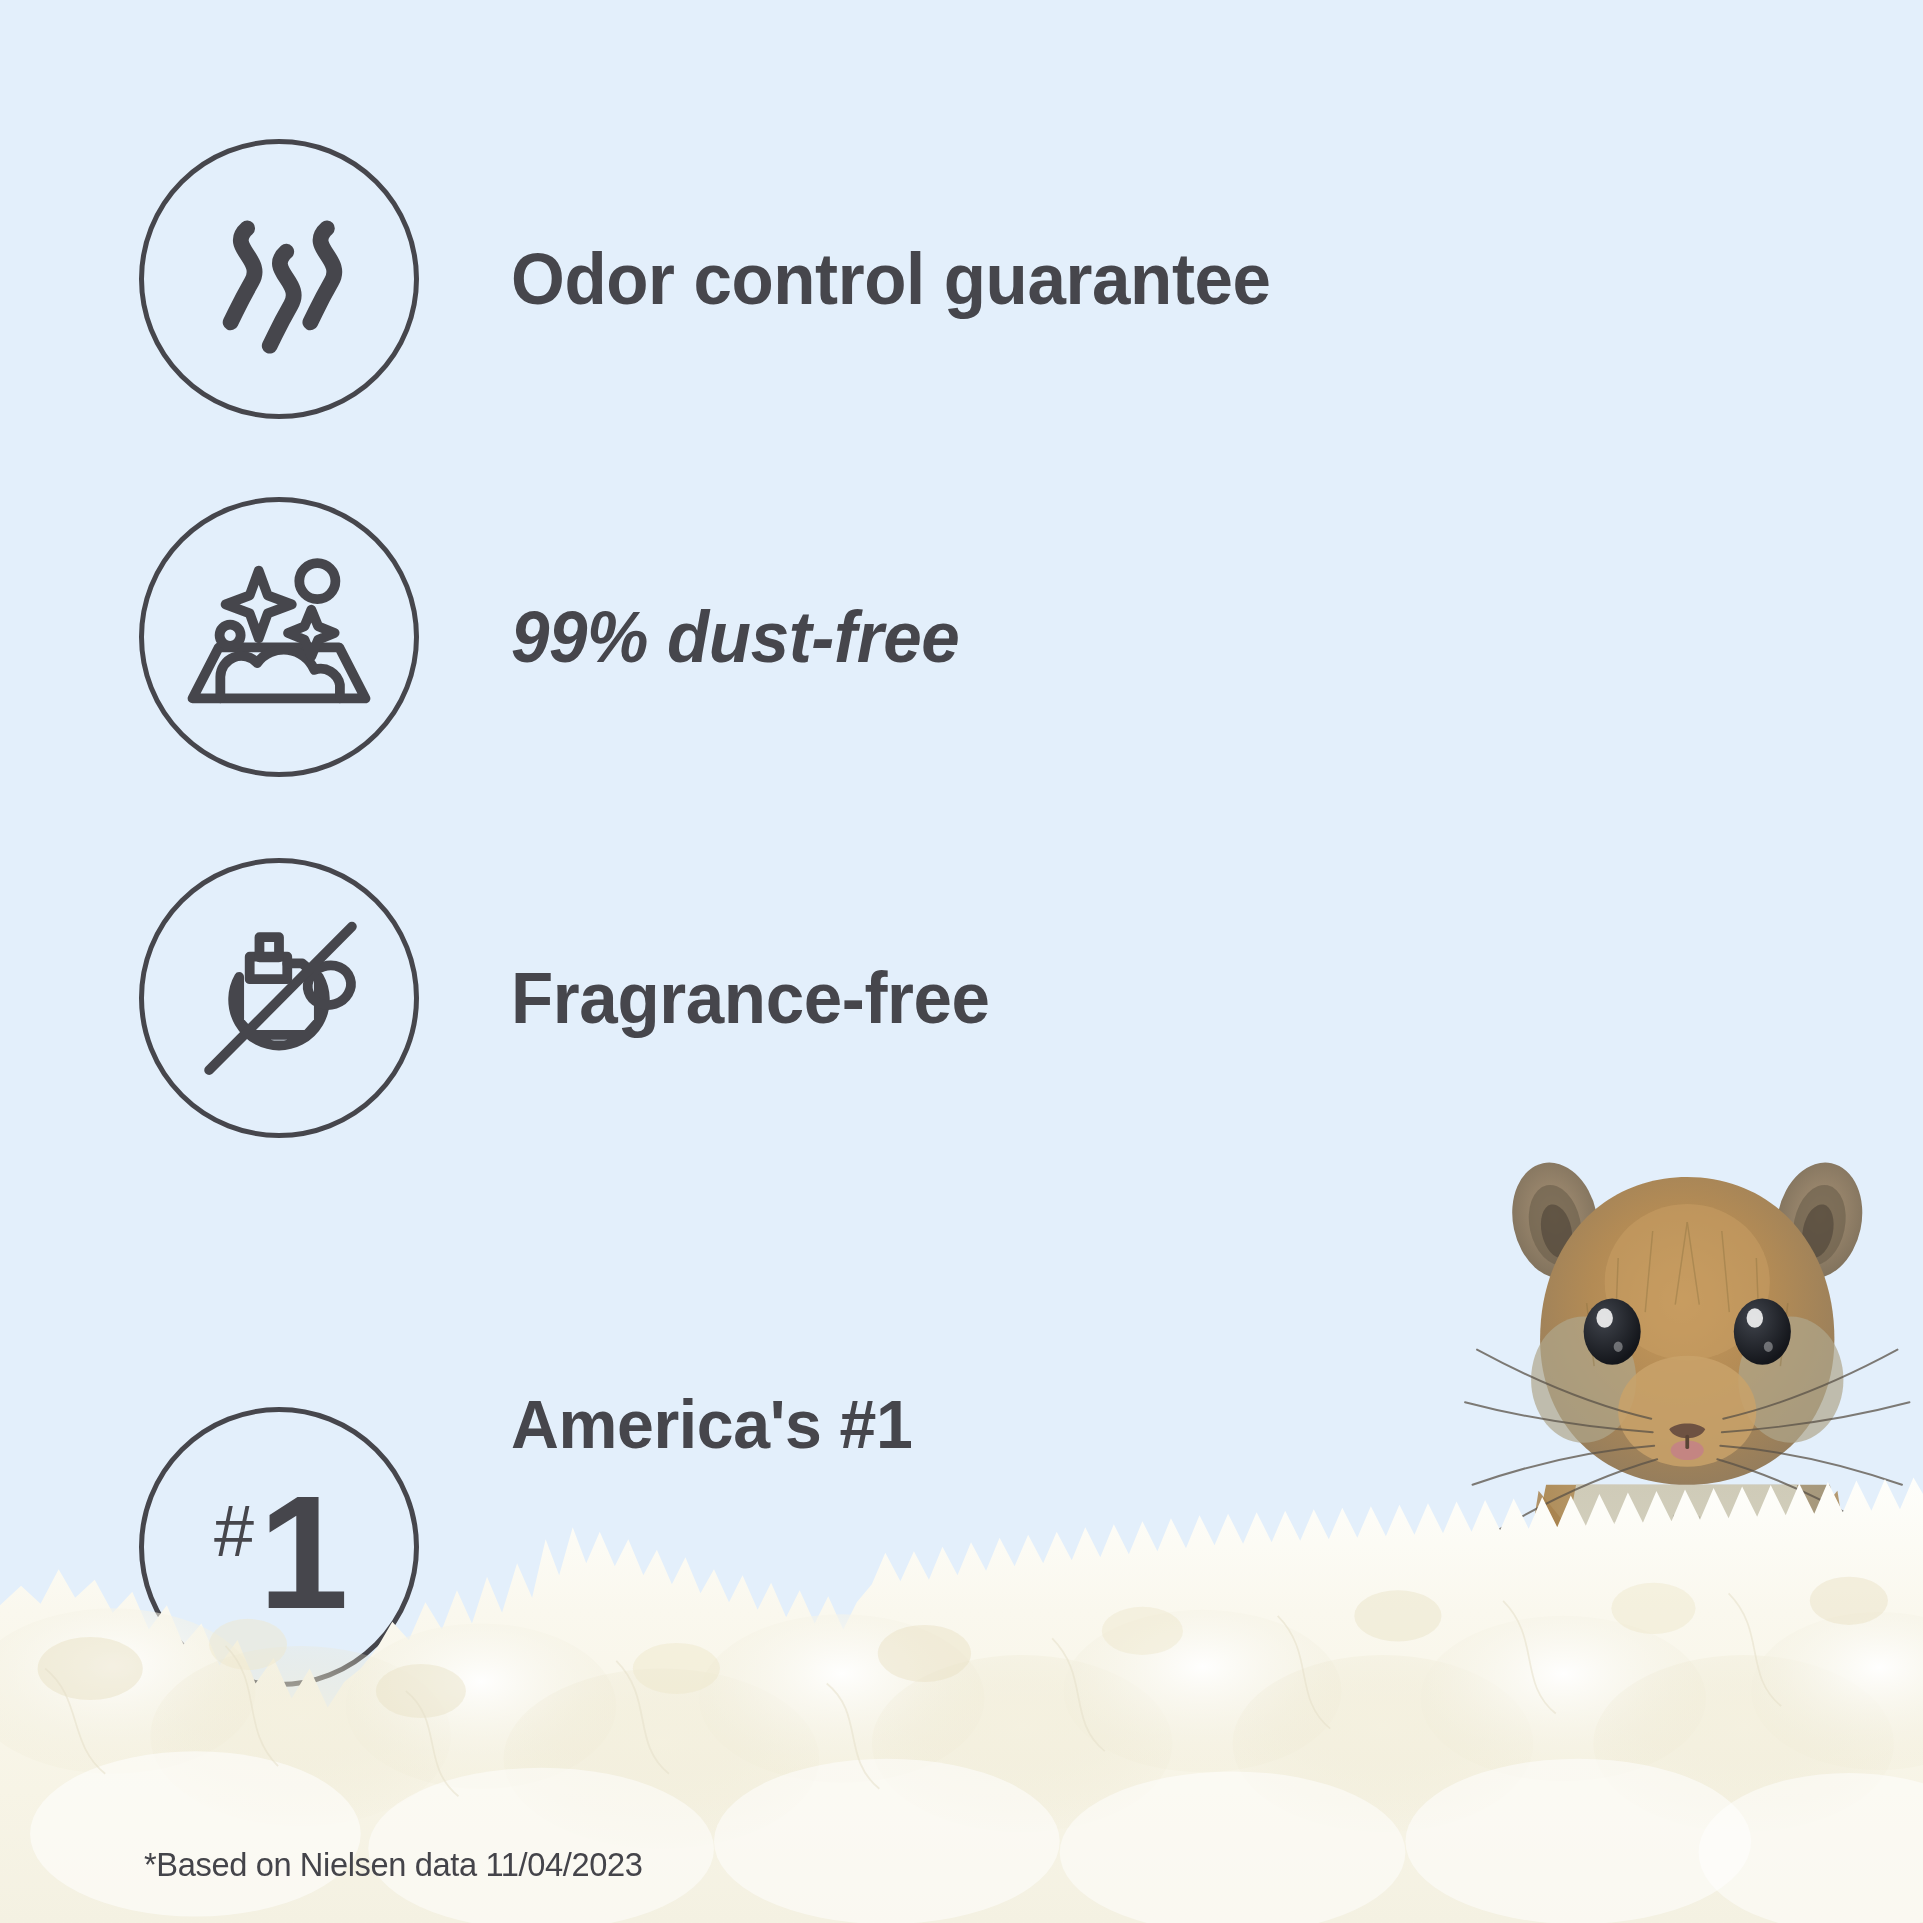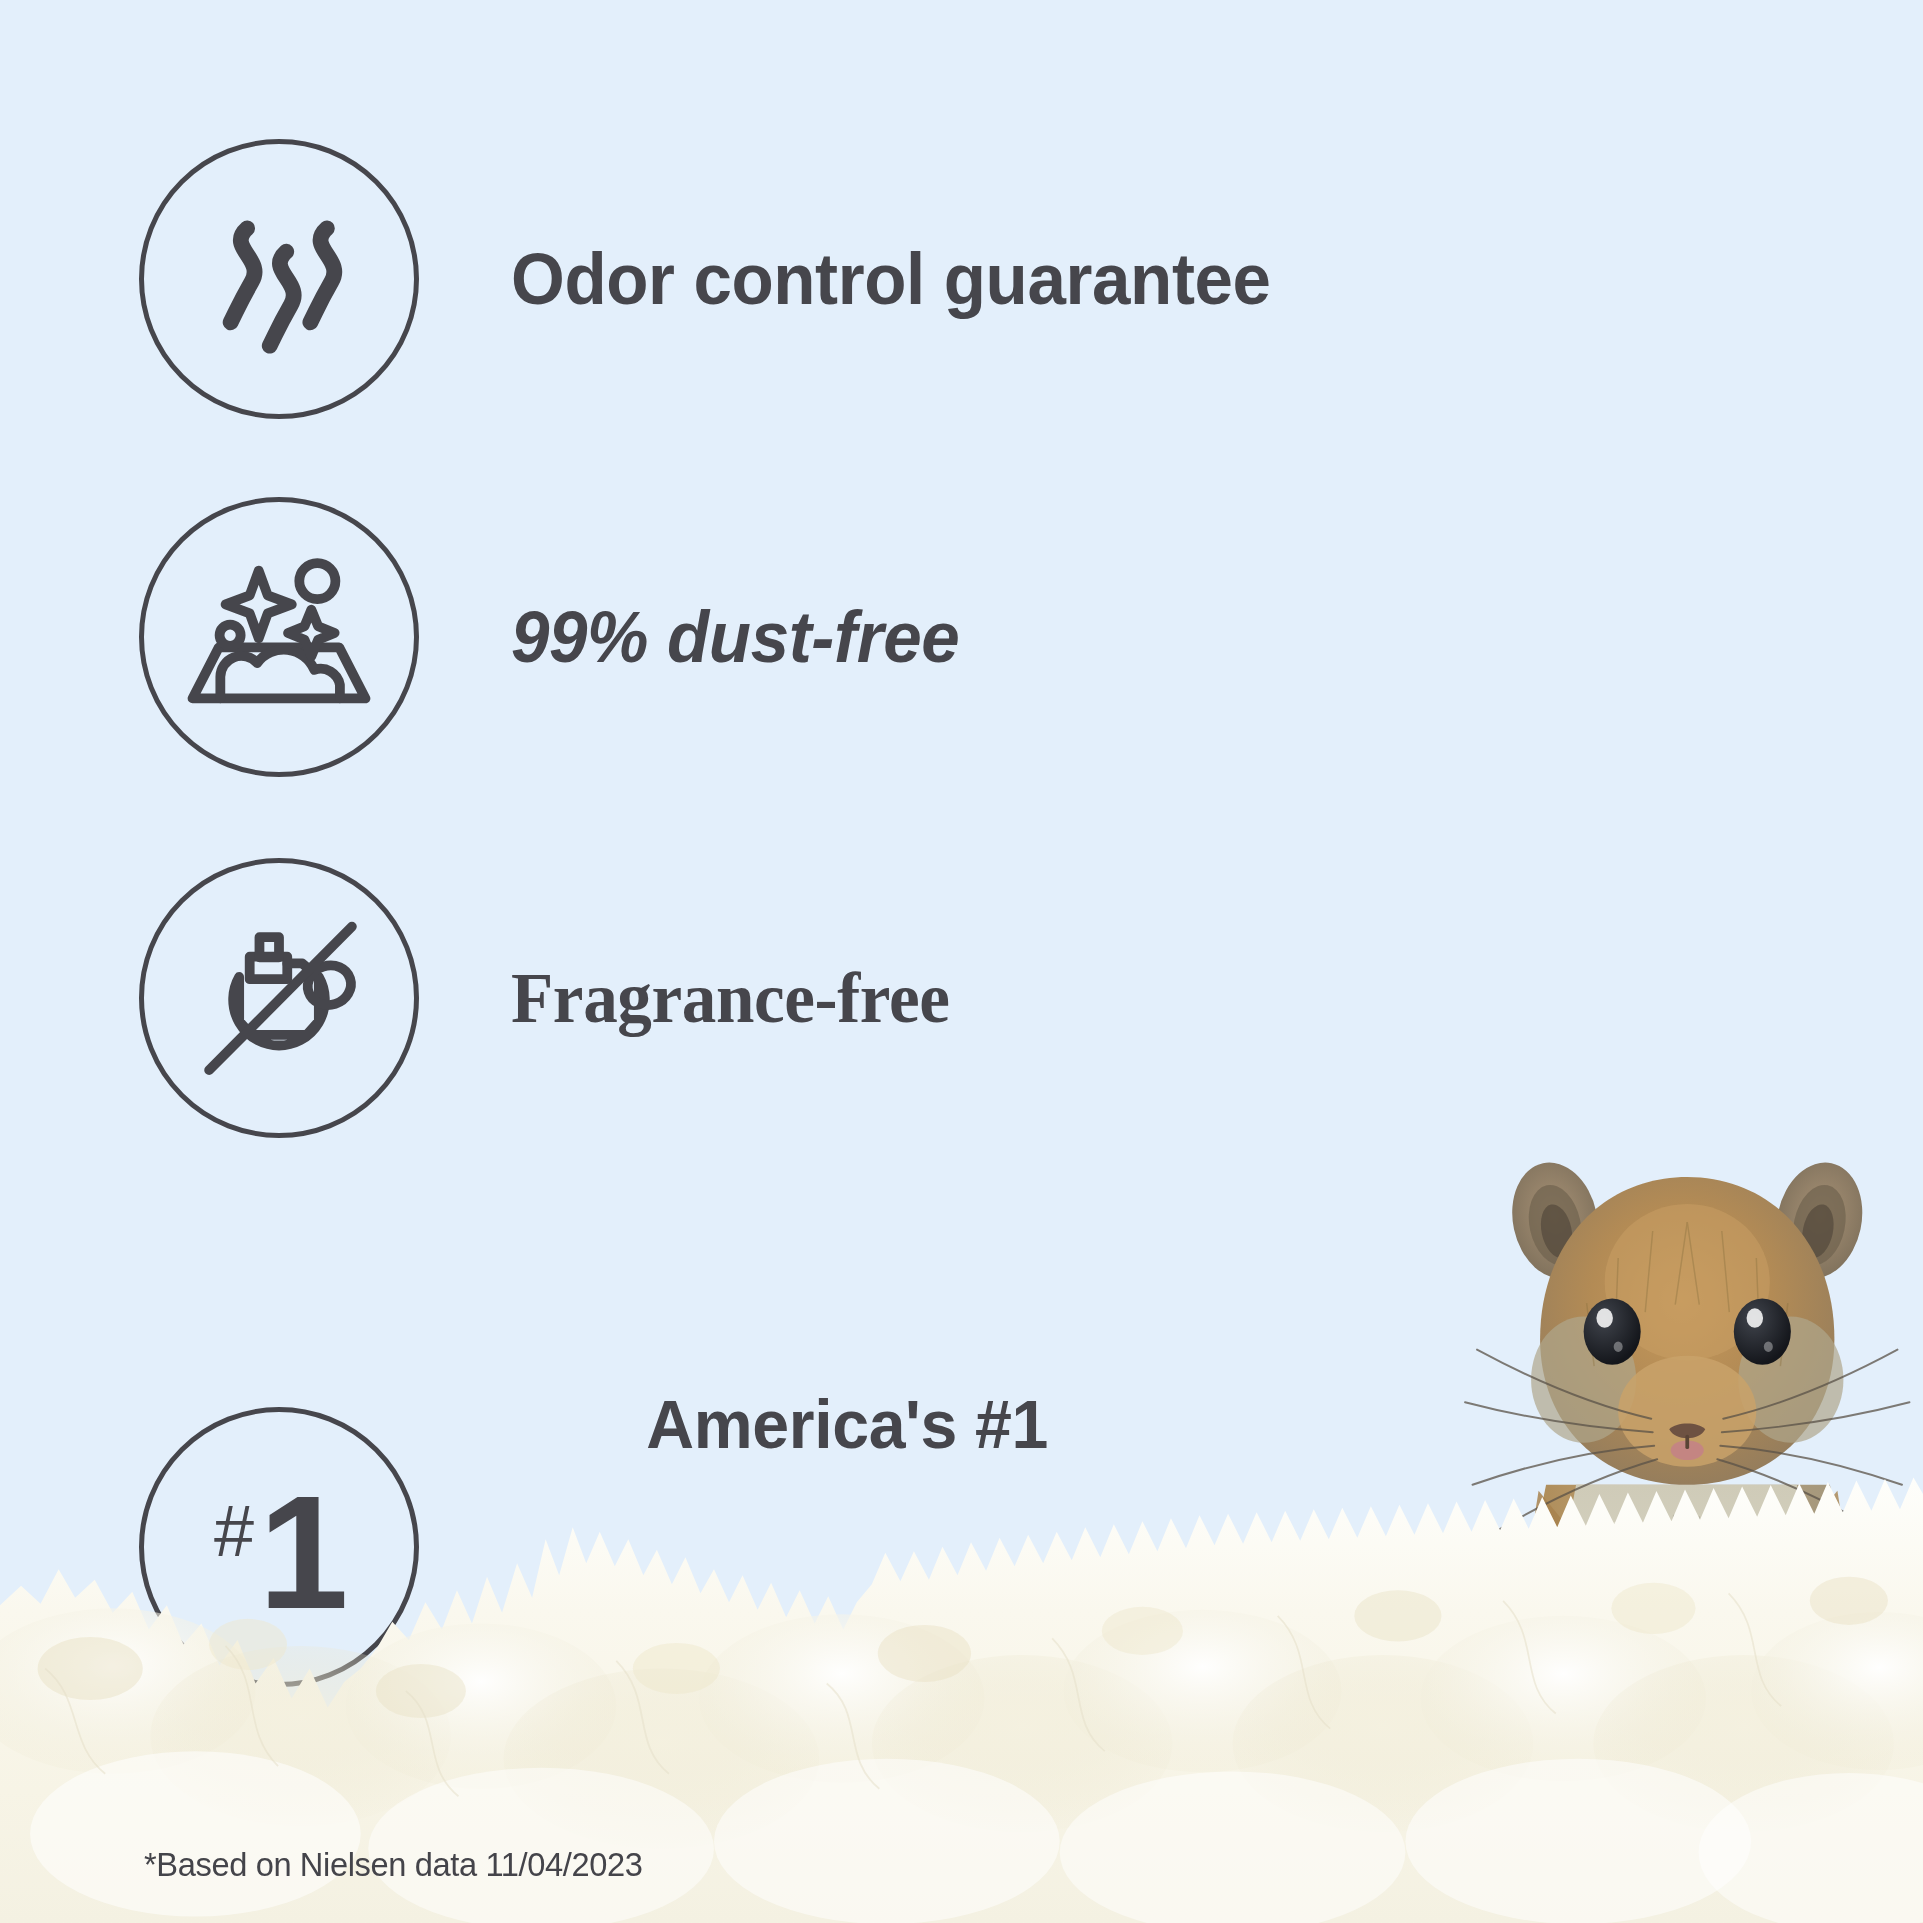--- a/index.html
+++ b/index.html
@@ -8,21 +8,20 @@
     padding: 0;
     background: #ffffff;
   }
   #stage {
     position: relative;
     width: 1924px;
     height: 1924px;
     overflow: hidden;
     background: #e5e5e5;
     font-family: "Liberation Sans", sans-serif;
-    text-align: center;
   }
 
   
   .bg-sky {
     position: absolute;
     inset: 0;
     background: #e3effb;
   }
 
   
@@ -34,21 +33,21 @@
     z-index: 6;
   }
   .benefit-row {
     position: absolute;
     display: flex;
     align-items: center;
     left: 139px;
   }
   .row-0 { top: 139px; }
   .row-1 { top: 497px; font-style: italic; }
-  .row-2 { top: 858px; font-family: Liberation Serif, serif; }
+  .row-2 { top: 858px; }
   .row-3 { top: 1221px; }
 
   .icon-circle {
     width: 280px;
     height: 280px;
     flex: 0 0 280px;
     border-radius: 50%;
     border: 5.3px solid #46464c;
     box-sizing: border-box;
     display: flex;

